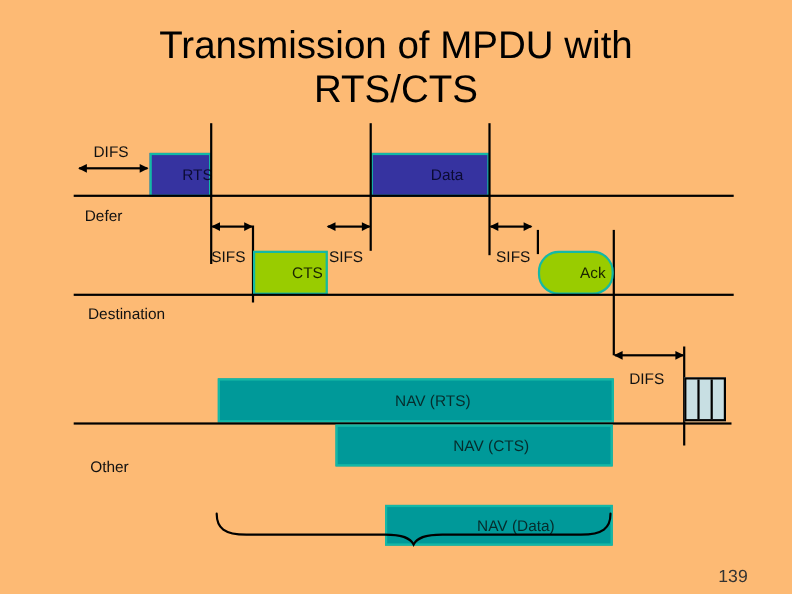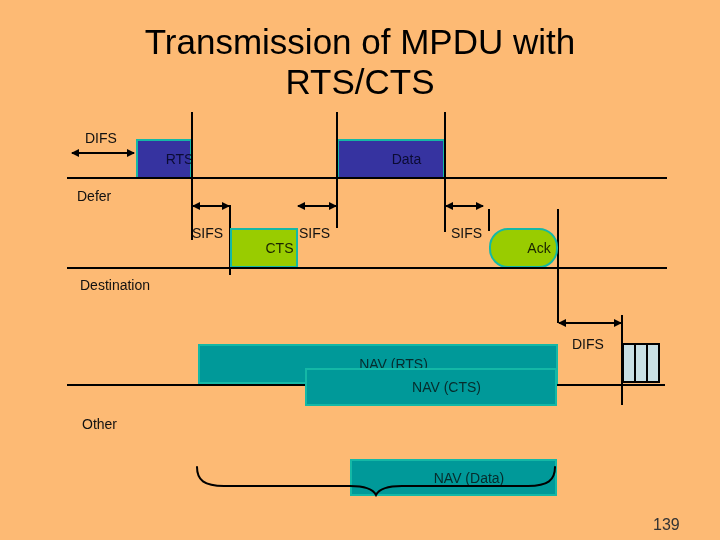--- a/index.html
+++ b/index.html
@@ -97,21 +97,21 @@
   </div>
 
   <div class="slotted" style="left:622px;top:343px;width:38px;height:40px;">
     <div class="slat"></div>
     <div class="slat"></div>
     <div class="slat"></div>
   </div>
 
   <div class="hline" style="left:67px;top:384px;width:598px;"></div>
 
-  <div class="box box-teal" style="left:305px;top:368px;width:252px;height:38px;">
+  <div class="box box-teal" style="left:305px;top:386px;width:252px;height:38px;">
     <span>NAV (CTS)</span>
   </div>
   <div class="box box-teal" style="left:350px;top:427px;width:207px;height:37px;margin-top:32px;">
     <span>NAV (Data)</span>
   </div>
 
   <div class="lbl" style="left:82px;top:416px;">Other</div>
 
   <svg class="brace" style="left:190px;top:462px;" width="380" height="42" viewBox="0 0 380 42">
     <path d="M 7 5 C 7 18 14 24 34 24 L 160 24 C 176 24 183 27 186 33 C 189 27 196 24 212 24 L 338 24 C 358 24 365 18 365 5" fill="none" stroke="#000" stroke-width="2" stroke-linecap="round"></path>

